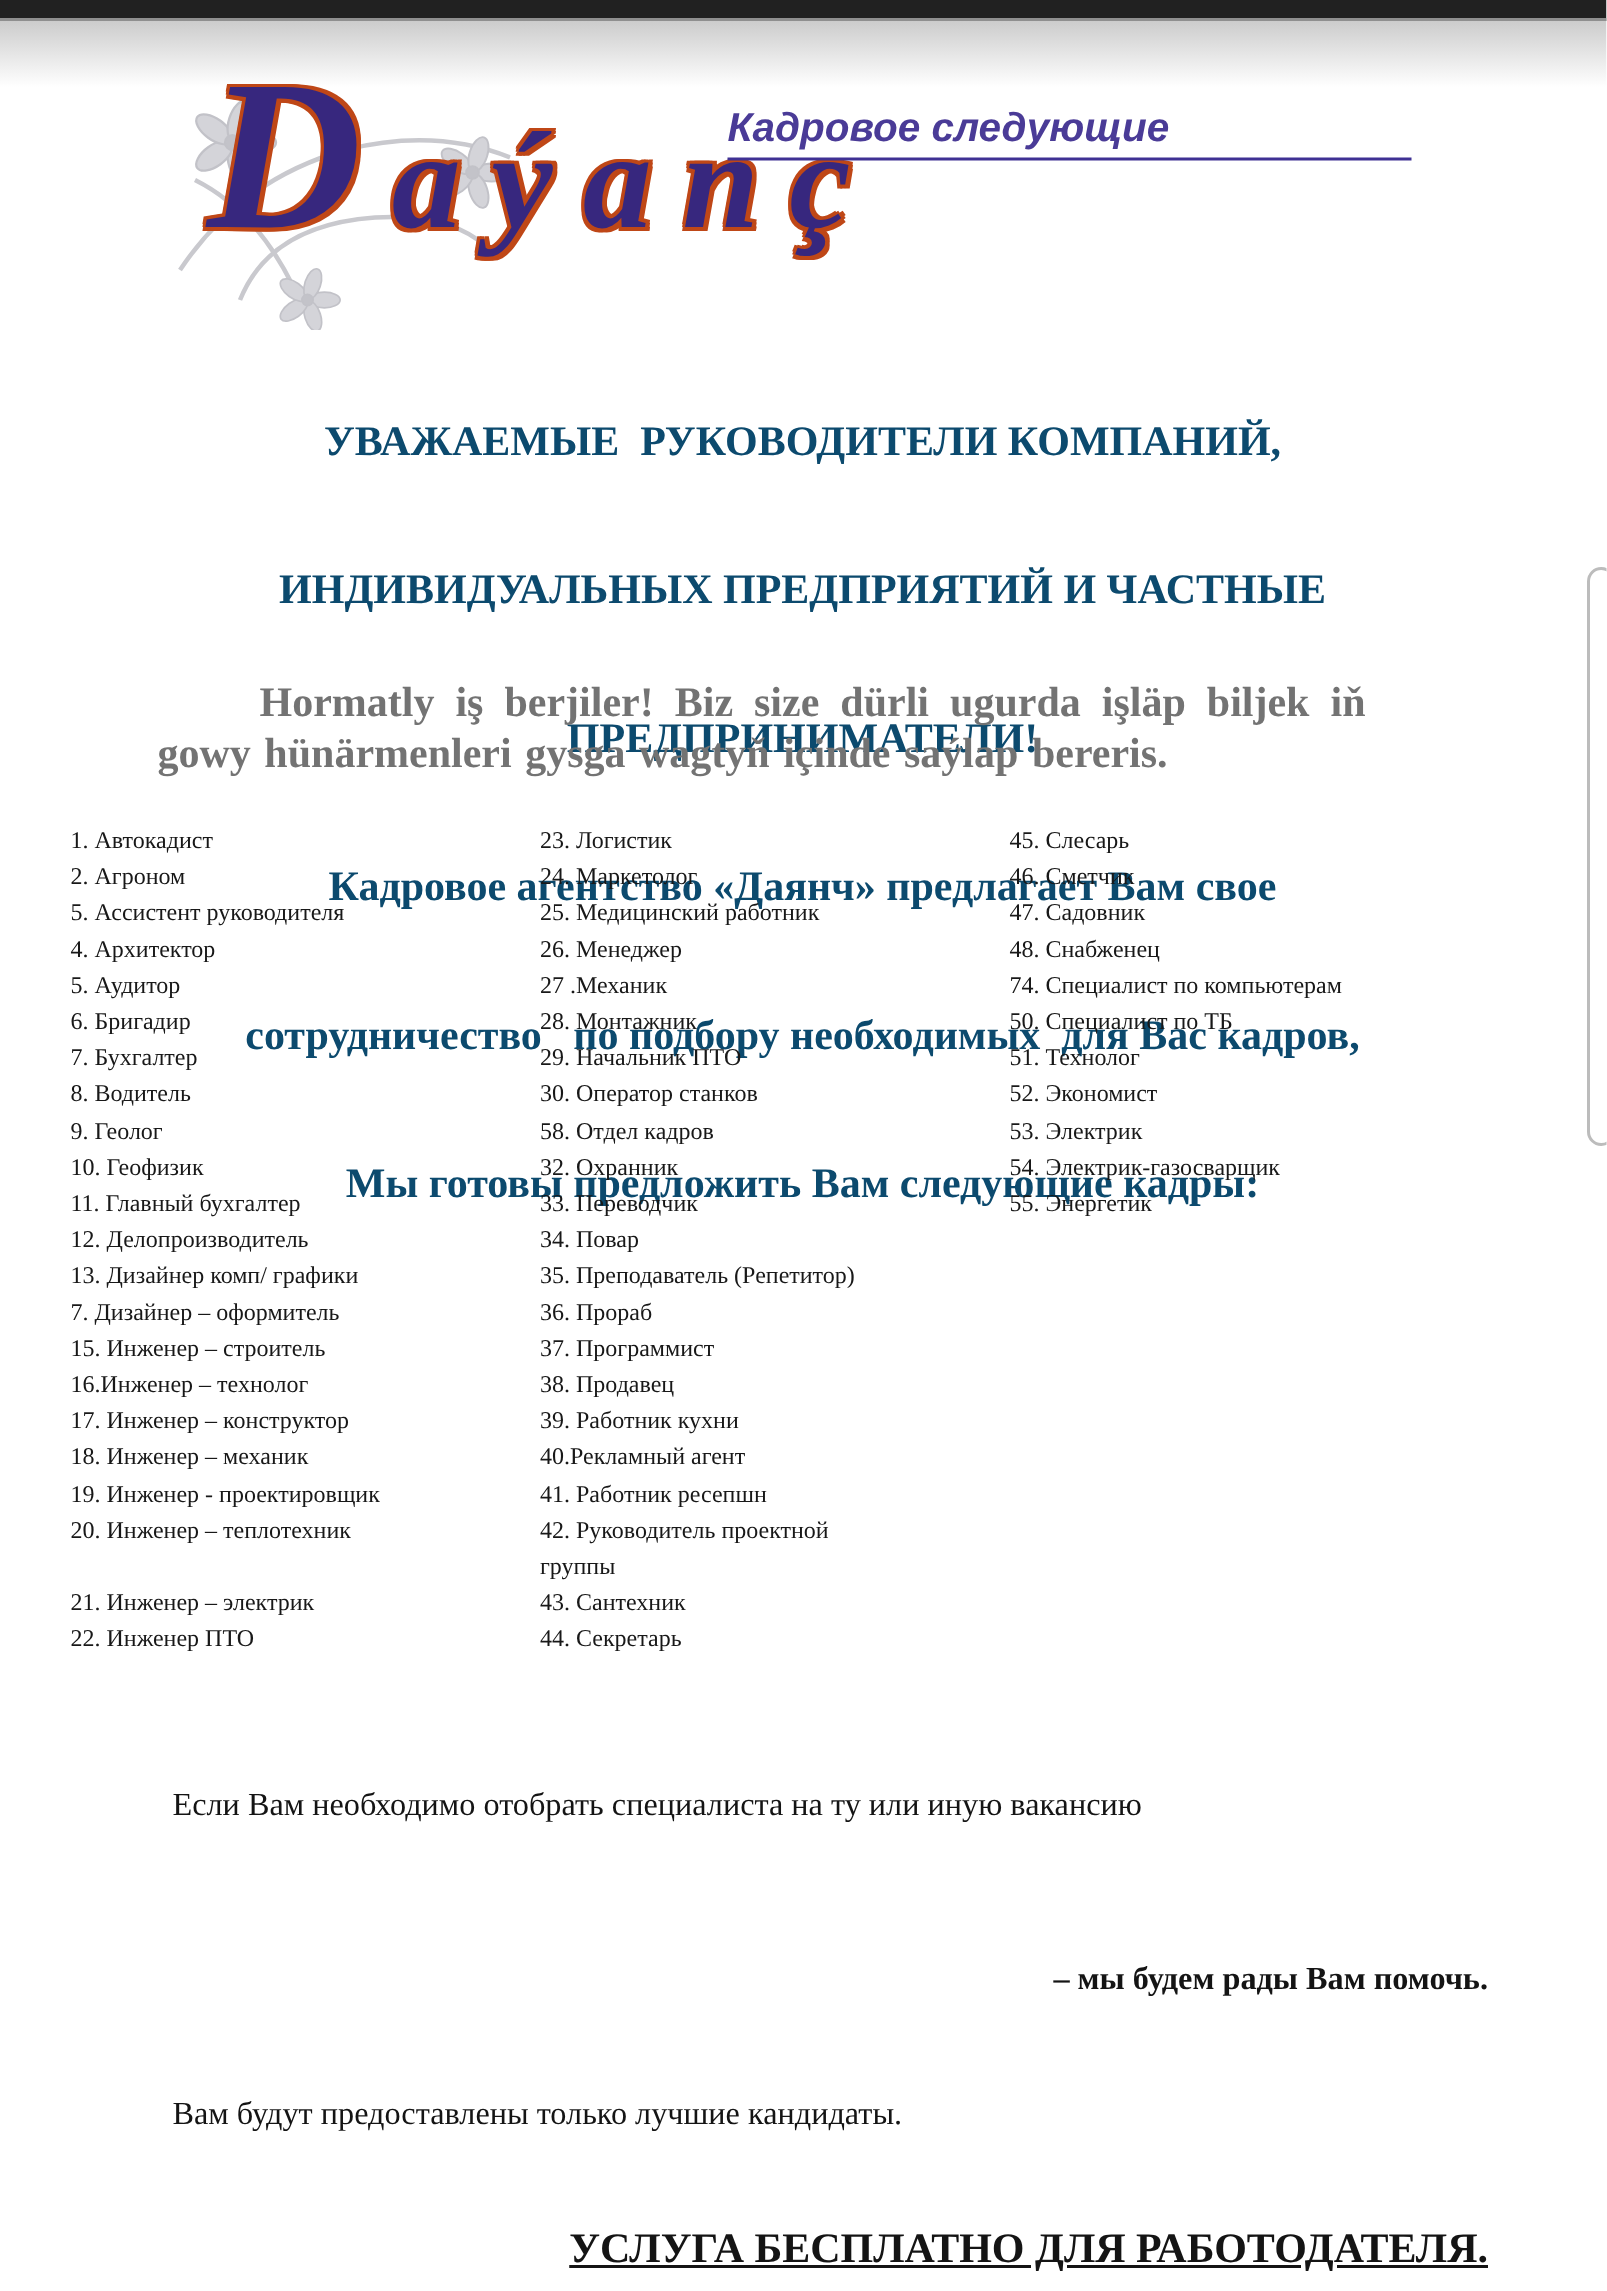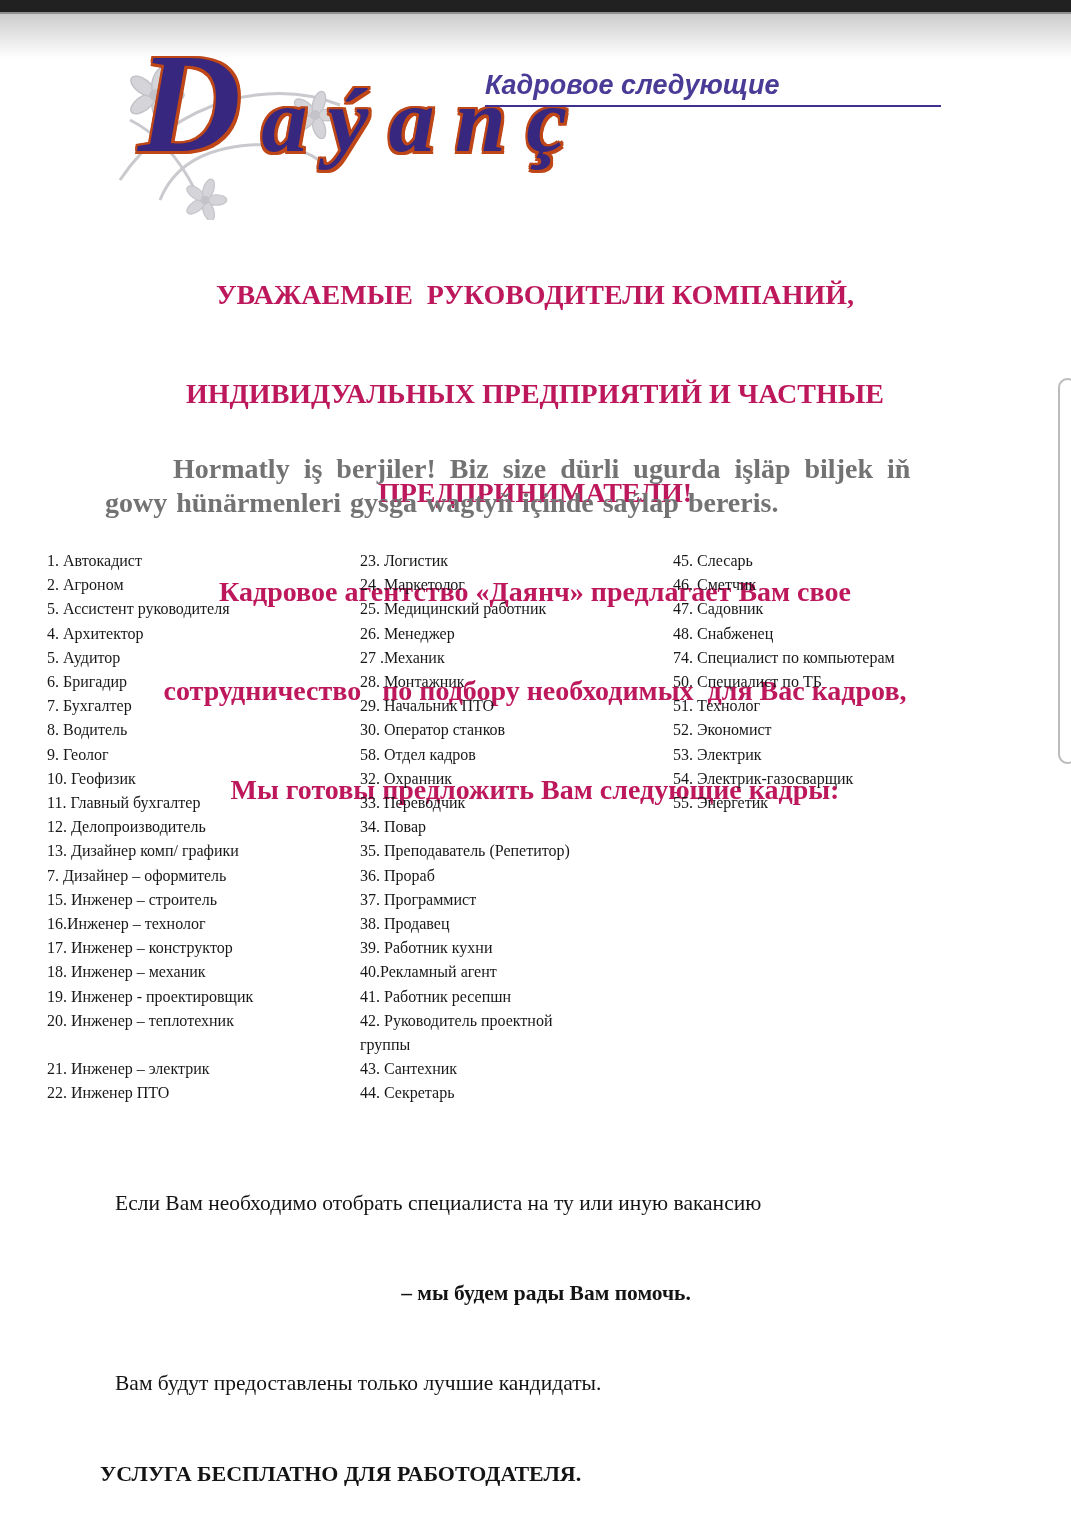--- a/index.html
+++ b/index.html
@@ -26,40 +26,40 @@
   .brand::first-letter{font-size:1.55em;}
   .tagline{
     position:absolute;left:385px;top:10px;
     font-family:"Liberation Sans", sans-serif;font-style:italic;font-weight:bold;
     font-size:27px;color:#4a3b97;white-space:nowrap;
   }
   .tagline-underline{position:absolute;left:385px;top:45px;width:456px;height:2px;background:#3f3194;}
 
   
   .intro{position:absolute;top:212px;left:85px;width:900px;text-align:center;
-         font-weight:bold;font-size:28px;line-height:33px;white-space:pre-wrap;color:#be185d;}
+         font-weight:bold;font-size:28px;line-height:33px;white-space:pre-wrap;color:#0c4a6e;}
   .turkmen{position:absolute;top:452px;left:105px;width:870px;font-weight:bold;
            font-size:28px;line-height:34px;color:#737373;}
   .turkmen-line-1{padding-left:68px;word-spacing:7px;}
   .turkmen-line-2{word-spacing:2px;}
 
   
   .professions{position:absolute;top:549px;left:47px;width:990px;display:flex;}
   .prof-col{font-size:16px;line-height:24.2px;}
   .prof-col-1{width:313px;}
   .prof-col-2{width:313px;}
   .prof-col-3{width:360px;}
   .prof-item{min-height:24.2px;}
 
   
   .footer{position:absolute;top:1128px;left:100px;width:892px;font-size:21.5px;
           line-height:30px;white-space:pre-wrap;color:#141414;}
   .f-indent{padding-left:15px;}
-  .f-bold-center{font-weight:bold;text-align:center;}
-  .f-caps{font-weight:bold;text-align:left;font-size:22px;line-height:31px;}
+  .f-bold-center{font-weight:bold;text-align:right;margin-top:26px;}
+  .f-caps{font-weight:bold;text-align:right;font-size:28px;line-height:31px;text-decoration:underline;}
 </style>
 </head>
 <body>
 
 <div class="top-bar"></div>
 <div class="top-fade"></div>
 <div class="scroll-thumb"></div>
 
 <div class="logo-area">
   <svg class="ornament" width="300" height="160" viewBox="0 0 300 160">

